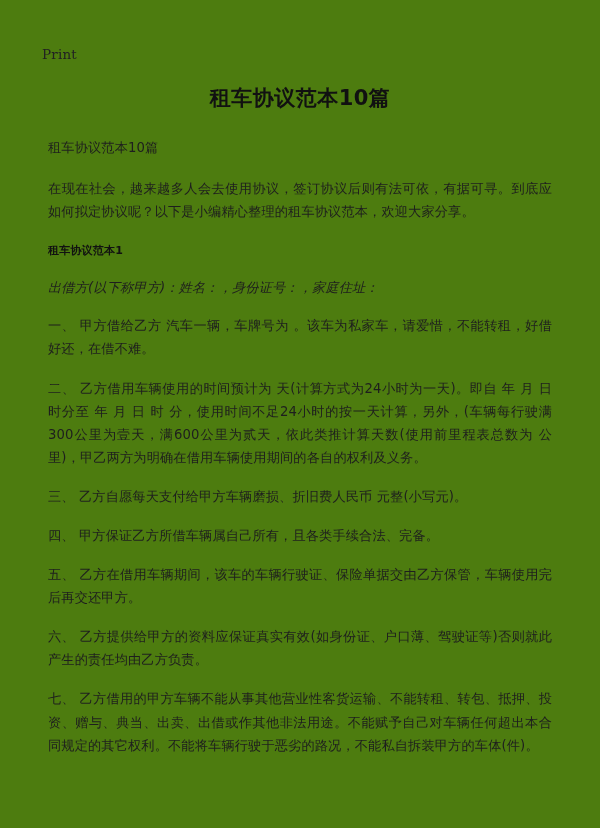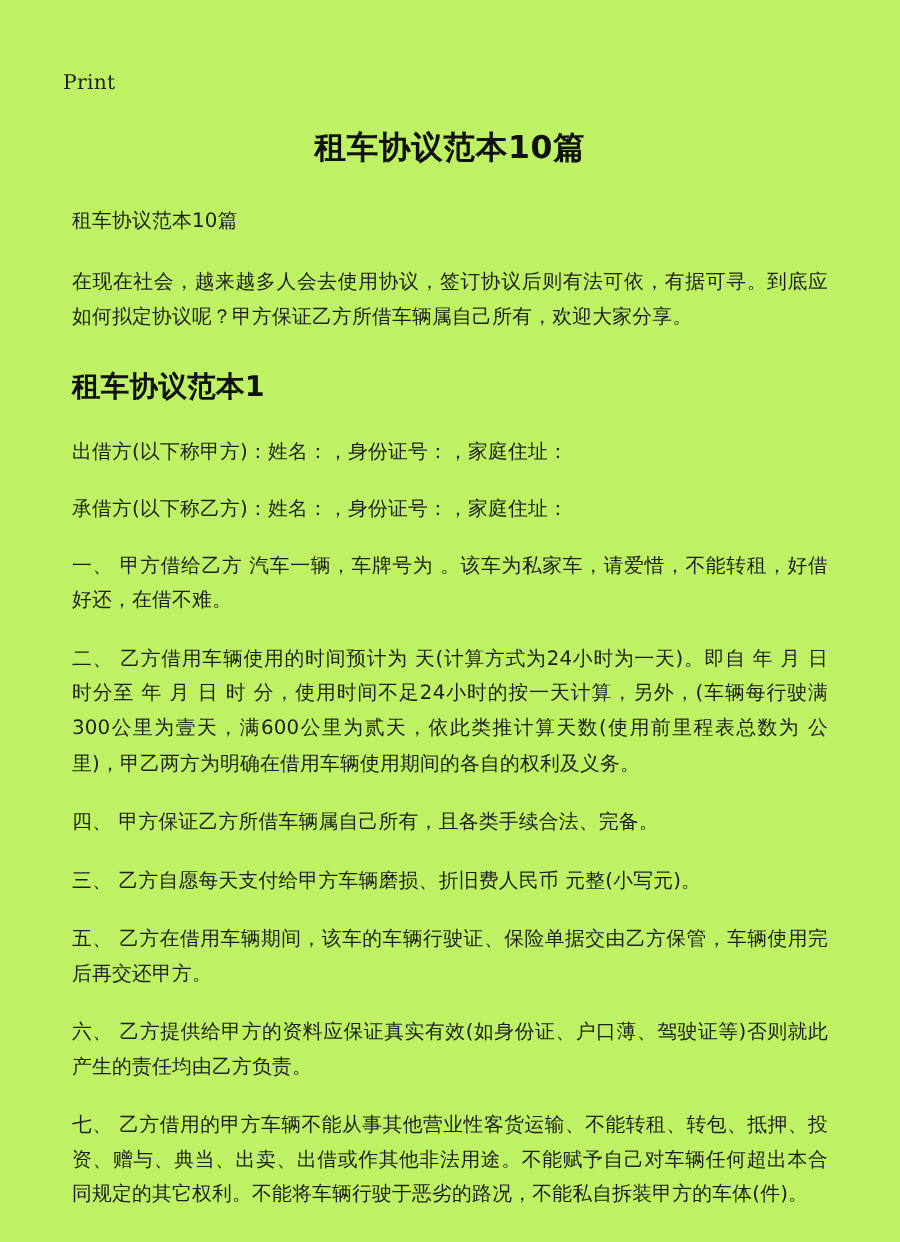--- a/index.html
+++ b/index.html
@@ -16,21 +16,21 @@
     -webkit-font-smoothing: antialiased;
     overflow: hidden;
   }
 
   .page {
     position: relative;
     width: 600px;
     height: 828px;
     box-sizing: border-box;
     padding: 0;
-    background: #bef264;
+    background: #4d7c0f;
   }
 
   .print-bar {
     padding: 44px 0 0 42px;
   }
 
   .print-link {
     font-family: "DejaVu Serif", "Liberation Serif", serif;
     font-size: 13.5px;
     line-height: 1;
@@ -70,58 +70,58 @@
   .para.lead {
     margin-bottom: 18px;
   }
 
   .para.sub {
     margin-bottom: 18px;
   }
 
   .section-heading {
     margin: 0 0 16px 0;
-    font-size: 19px;
+    font-size: 11px;
     font-weight: bold;
     line-height: 1.7;
     color: #111111;
     letter-spacing: 0.2px;
   }
 
   .para.tight {
     margin-bottom: 15px;
+    font-style: italic;
   }
 </style>
 </head>
 <body>
 
 <div class="page">
 
   <div class="print-bar">
     <a class="print-link" href="#">Print</a>
   </div>
 
   <h1 class="doc-title">租车协议范本10篇</h1>
 
   <div class="content">
 
     <p class="para sub">租车协议范本10篇</p>
 
-    <p class="para lead">在现在社会，越来越多人会去使用协议，签订协议后则有法可依，有据可寻。到底应如何拟定协议呢？甲方保证乙方所借车辆属自己所有，欢迎大家分享。</p>
+    <p class="para lead">在现在社会，越来越多人会去使用协议，签订协议后则有法可依，有据可寻。到底应如何拟定协议呢？以下是小编精心整理的租车协议范本，欢迎大家分享。</p>
 
     <h2 class="section-heading">租车协议范本1</h2>
 
     <p class="para tight">出借方(以下称甲方)：姓名：，身份证号：，家庭住址：</p>
 
-    <p class="para tight">承借方(以下称乙方)：姓名：，身份证号：，家庭住址：</p>
 
 
     <p class="para">一、 甲方借给乙方 汽车一辆，车牌号为 。该车为私家车，请爱惜，不能转租，好借好还，在借不难。</p>
     <p class="para">二、 乙方借用车辆使用的时间预计为 天(计算方式为24小时为一天)。即自 年 月 日 时分至 年 月 日 时 分，使用时间不足24小时的按一天计算，另外，(车辆每行驶满300公里为壹天，满600公里为贰天，依此类推计算天数(使用前里程表总数为 公里)，甲乙两方为明确在借用车辆使用期间的各自的权利及义务。</p>
+    <p class="para">三、 乙方自愿每天支付给甲方车辆磨损、折旧费人民币 元整(小写元)。</p>
     <p class="para">四、 甲方保证乙方所借车辆属自己所有，且各类手续合法、完备。</p>
-    <p class="para">三、 乙方自愿每天支付给甲方车辆磨损、折旧费人民币 元整(小写元)。</p>
     <p class="para">五、 乙方在借用车辆期间，该车的车辆行驶证、保险单据交由乙方保管，车辆使用完后再交还甲方。</p>
     <p class="para">六、 乙方提供给甲方的资料应保证真实有效(如身份证、户口薄、驾驶证等)否则就此产生的责任均由乙方负责。</p>
     <p class="para">七、 乙方借用的甲方车辆不能从事其他营业性客货运输、不能转租、转包、抵押、投资、赠与、典当、出卖、出借或作其他非法用途。不能赋予自己对车辆任何超出本合同规定的其它权利。不能将车辆行驶于恶劣的路况，不能私自拆装甲方的车体(件)。</p>
 
   </div>
 
 </div>
 
 </body></html>

